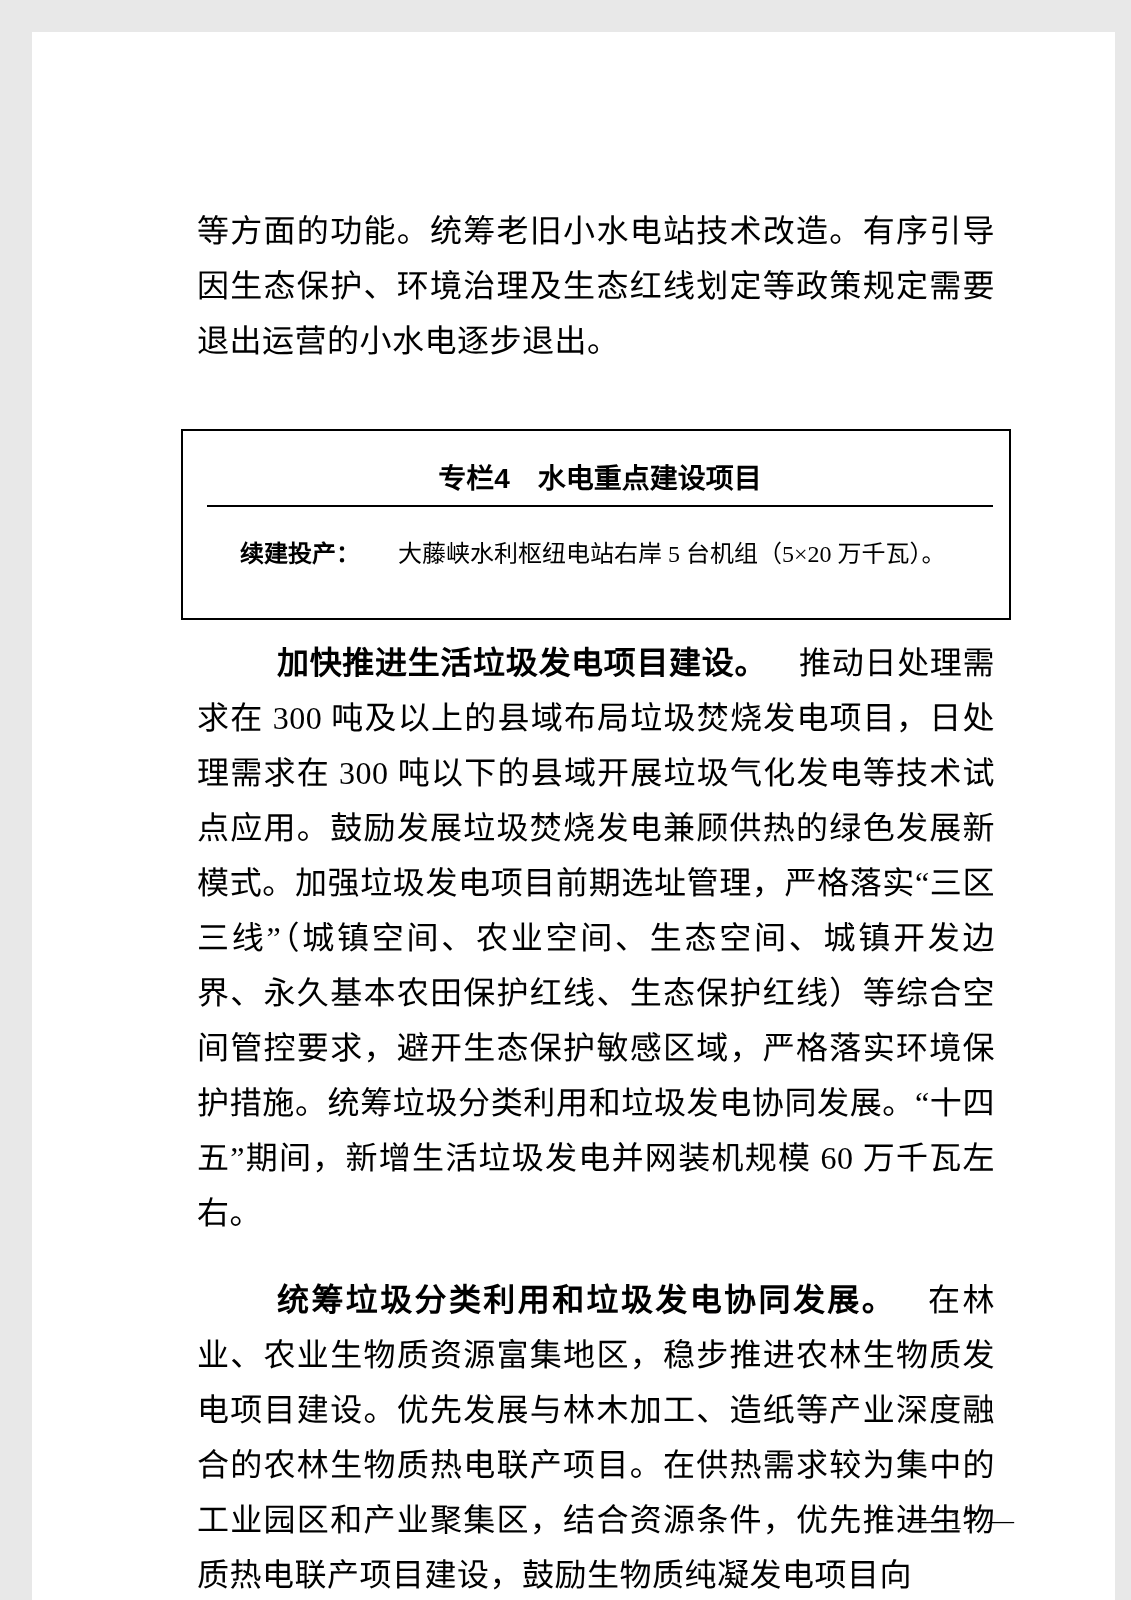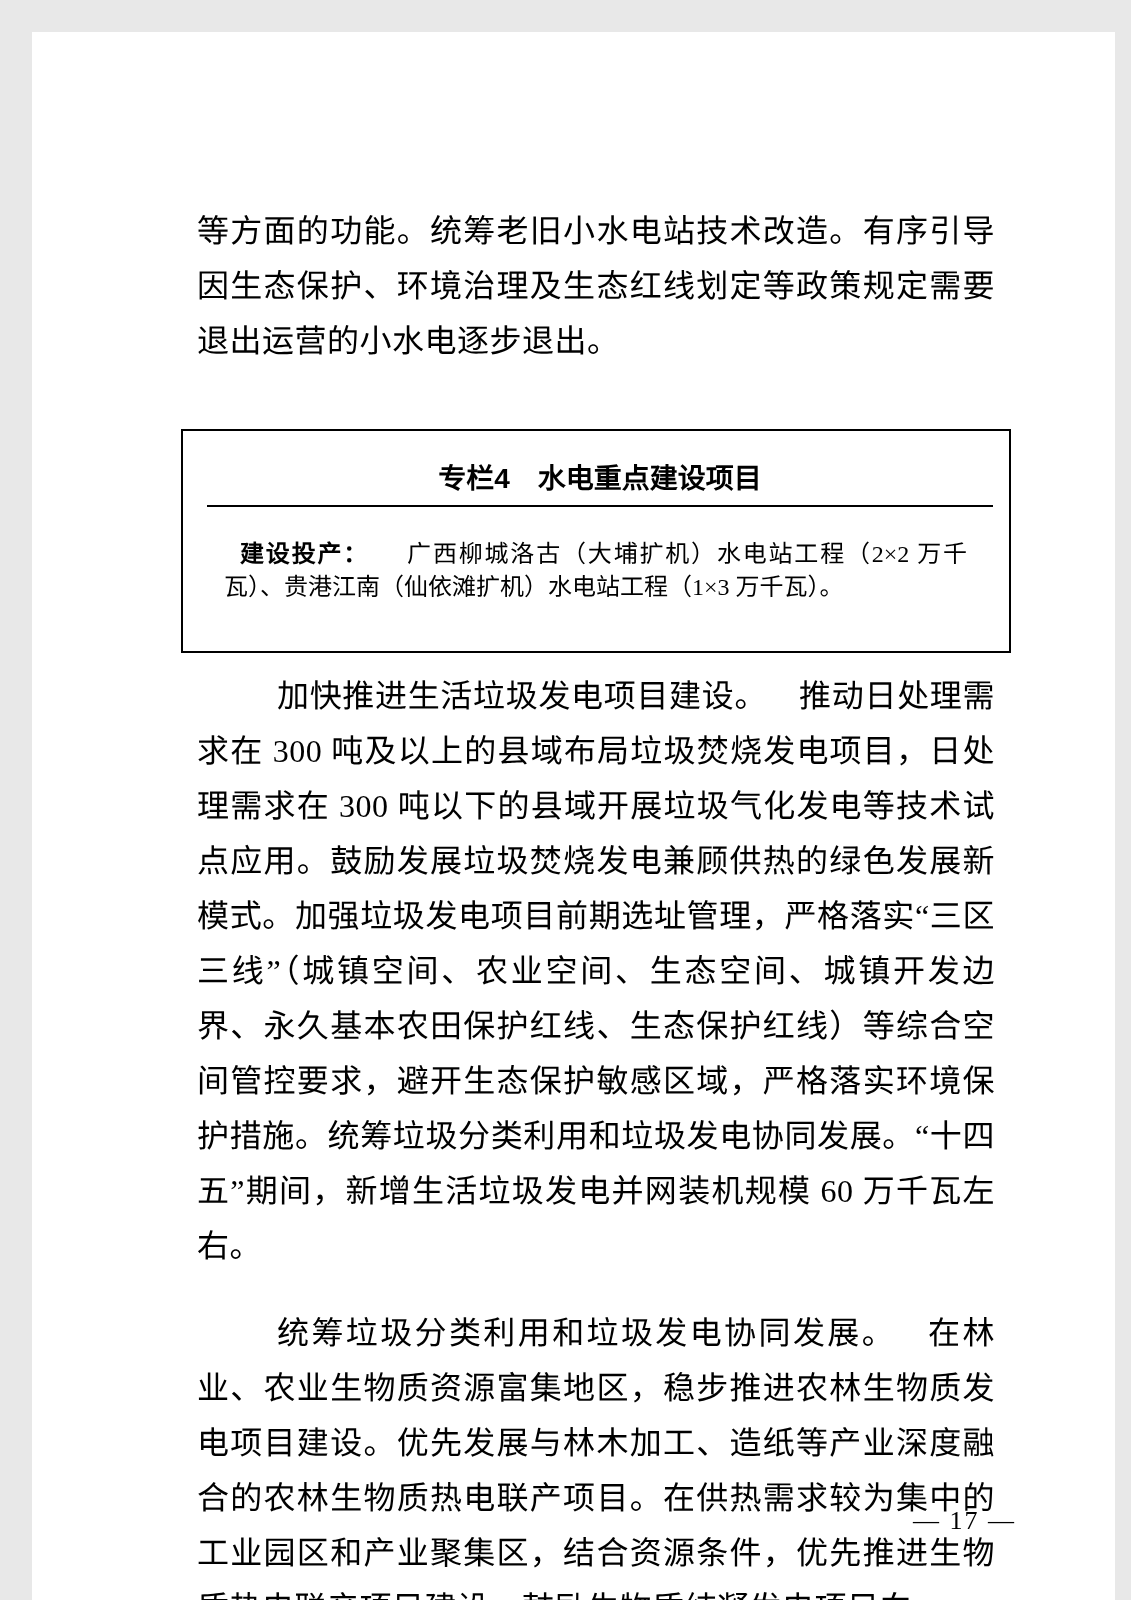--- a/index.html
+++ b/index.html
@@ -19,21 +19,21 @@
     left: 133px;
     top: 140px;
     width: 862px;
   }
   .body-text {
     font-size: 32px;
     line-height: 55px;
     text-align: justify;
     letter-spacing: 0.5px;
   }
-  .body-text .lead { font-weight: normal; }
+  .body-text .lead { font-weight: bold; }
   .indent-2 { text-indent: 2em; }
   .feature-box {
     border: 2px solid #000000;
     margin-top: 44px;
   }
   .feature-box-title {
     font-family: "Liberation Sans", "DejaVu Sans", sans-serif;
     font-weight: bold;
     font-size: 28px;
     text-align: center;
@@ -71,21 +71,21 @@
 <body>
 
 <div class="page">
   <div class="content">
 
     <p class="body-text">等方面的功能。统筹老旧小水电站技术改造。有序引导因生态保护、环境治理及生态红线划定等政策规定需要退出运营的小水电逐步退出。</p>
 
     <div class="feature-box">
       <div class="feature-box-title">专栏4　水电重点建设项目</div>
       <div class="feature-box-body">
-        <p class="box-item"><span class="box-label">建设投产：</span><span>广西柳城洛古（大埔扩机）水电站工程（2×2 万千瓦）、贵港江南（仙依滩扩机）水电站工程（1×3 万千瓦）。</span></p>
+        <p class="box-item"><span class="box-label">续建投产：</span><span>大藤峡水利枢纽电站右岸 5 台机组（5×20 万千瓦）。</span></p>
       </div>
     </div>
 
 
     <p class="body-text indent-2"><span class="lead">加快推进生活垃圾发电项目建设。</span><span>推动日处理需求在 300 吨及以上的县域布局垃圾焚烧发电项目，日处理需求在 300 吨以下的县域开展垃圾气化发电等技术试点应用。鼓励发展垃圾焚烧发电兼顾供热的绿色发展新模式。加强垃圾发电项目前期选址管理，严格落实“三区三线”（城镇空间、农业空间、生态空间、城镇开发边界、永久基本农田保护红线、生态保护红线）等综合空间管控要求，避开生态保护敏感区域，严格落实环境保护措施。统筹垃圾分类利用和垃圾发电协同发展。“十四五”期间，新增生活垃圾发电并网装机规模 60 万千瓦左右。</span></p>
 
     <p class="body-text indent-2"><span class="lead">统筹垃圾分类利用和垃圾发电协同发展。</span><span>在林业、农业生物质资源富集地区，稳步推进农林生物质发电项目建设。优先发展与林木加工、造纸等产业深度融合的农林生物质热电联产项目。在供热需求较为集中的工业园区和产业聚集区，结合资源条件，优先推进生物质热电联产项目建设，鼓励生物质纯凝发电项目向</span></p>
 
   </div>
 

